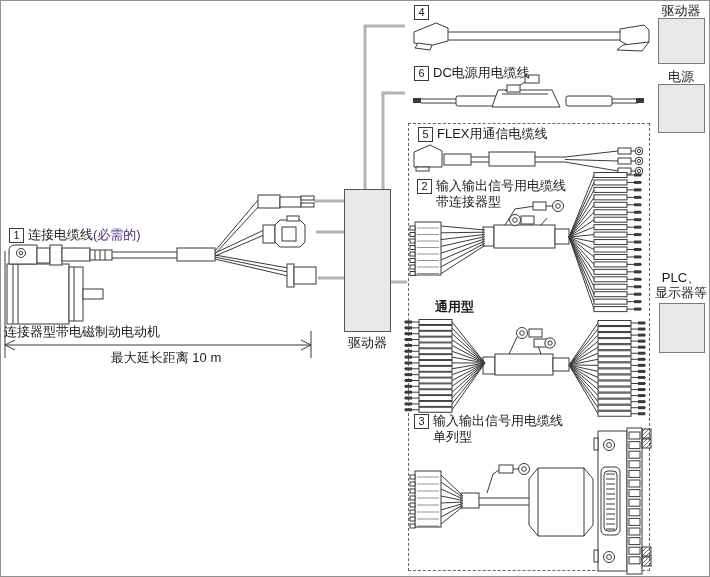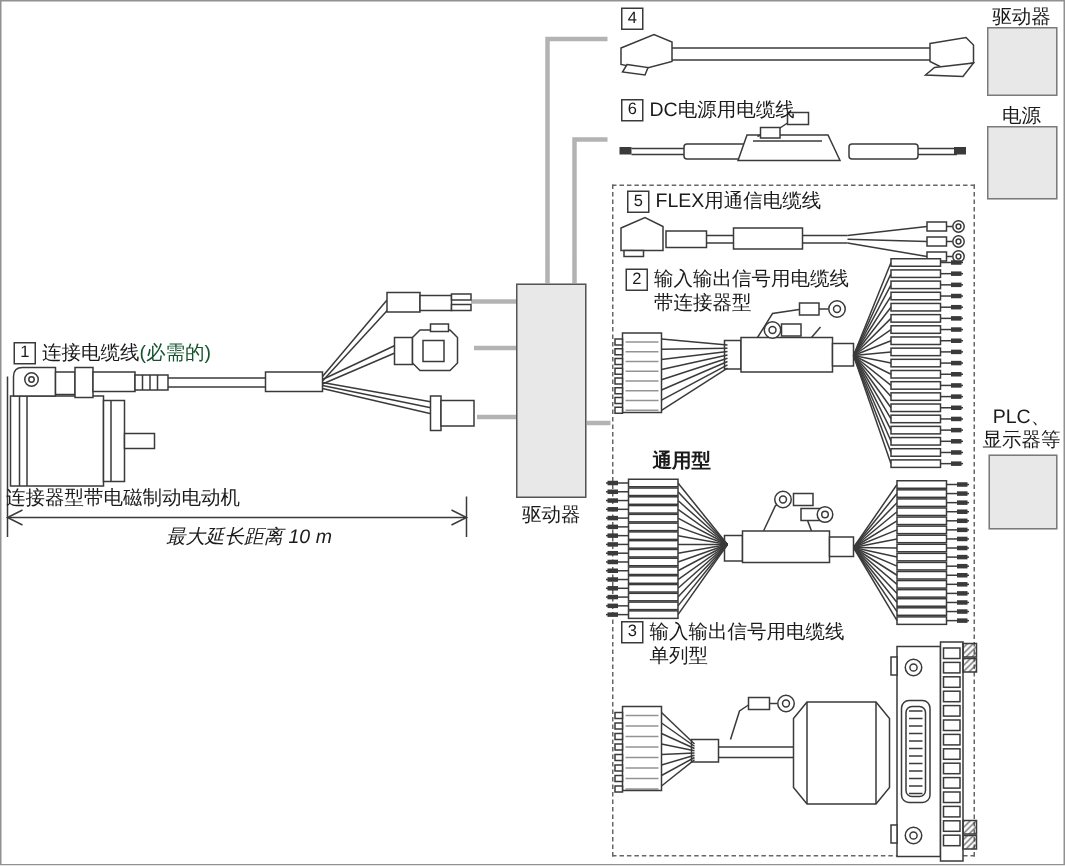--- a/index.html
+++ b/index.html
@@ -506,21 +506,21 @@
 
   <div class="lbl center" style="left:645px;top:2px;width:70px;">驱动器</div>
   <div class="lbl center" style="left:645px;top:68px;width:70px;">电源</div>
   <div class="lbl center" style="left:645px;top:269px;width:70px;">
     <div>PLC、</div>
     <div>显示器等</div>
   </div>
   <div class="lbl center" style="left:330px;top:334px;width:73px;">驱动器</div>
   <div class="lbl" style="left:434px;top:298px;font-weight:bold;">通用型</div>
   <div class="lbl" style="left:3px;top:323px;text-align:center;">连接器型带电磁制动电动机</div>
-  <div class="lbl center" style="left:90px;top:349px;width:150px;font-style:italic;">最大延长距离 10 m</div>
+  <div class="lbl center" style="left:90px;top:349px;width:150px;">最大延长距离 10 m</div>
 
   <div class="item-label" style="left:413px;top:3px;">
     <span class="badge">4</span>
   </div>
 
   <div class="item-label" style="left:413px;top:64px;">
     <span class="badge">6</span>
     <span>DC电源用电缆线</span>
   </div>
 
@@ -533,21 +533,21 @@
     <span class="badge">2</span>
     <span>
       <div>输入输出信号用电缆线</div>
       <div>带连接器型</div>
     </span>
   </div>
 
   <div class="item-label" style="left:8px;top:226px;">
     <span class="badge">1</span>
     <span>连接电缆线</span>
-    <span class="req-note" style="color: #14532d;">(必需的)</span>
+    <span class="req-note" style="color: #4c1d95;">(必需的)</span>
   </div>
 
   <div class="item-label" style="left:413px;top:412px;">
     <span class="badge">3</span>
     <span>
       <div>输入输出信号用电缆线</div>
       <div>单列型</div>
     </span>
   </div>
 

